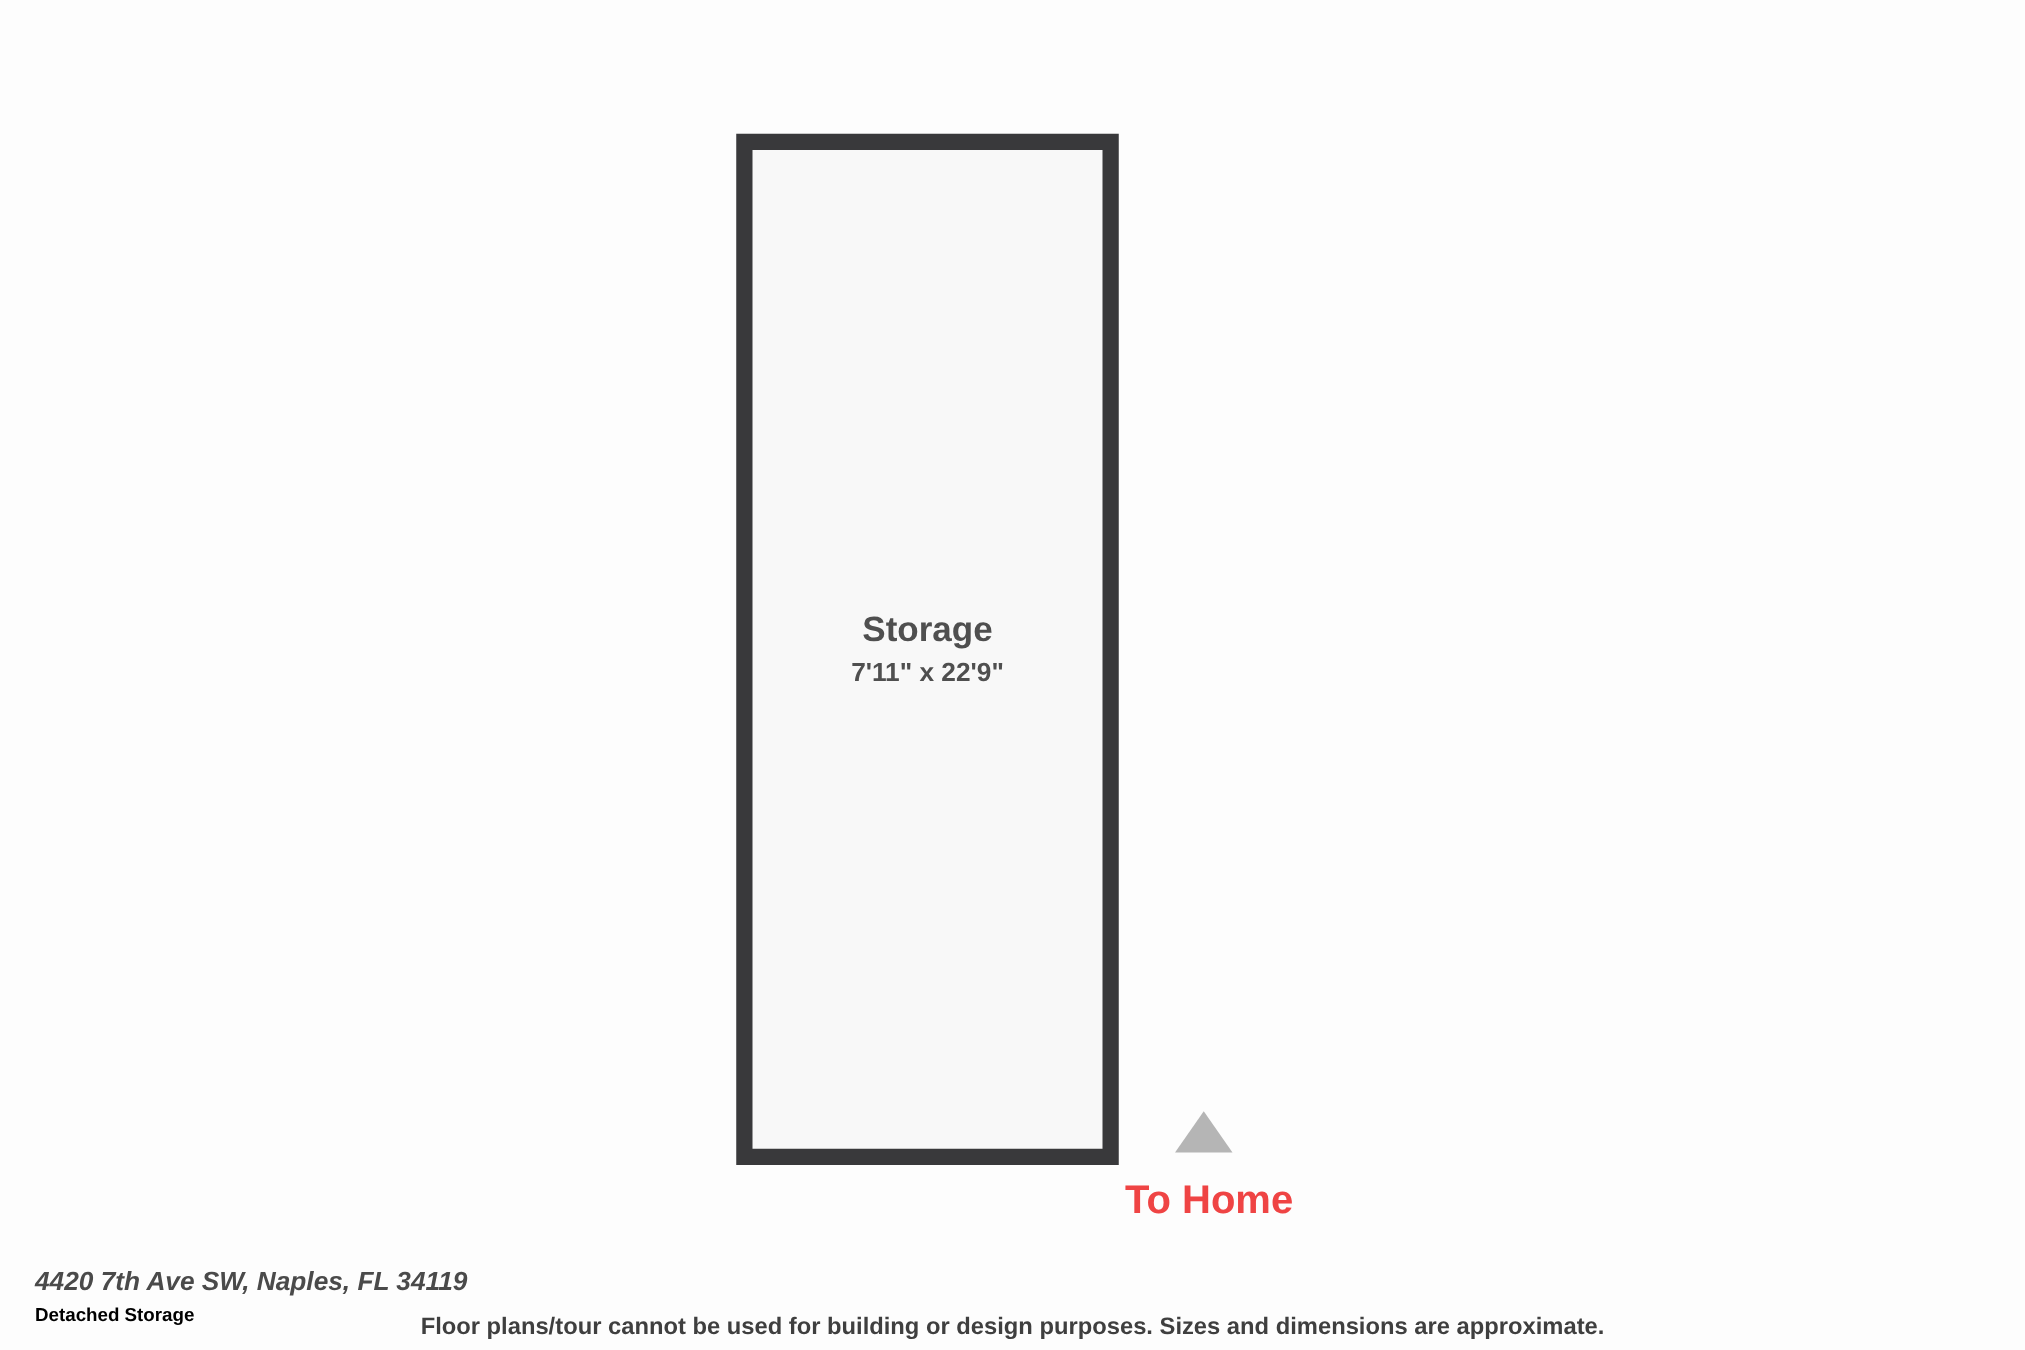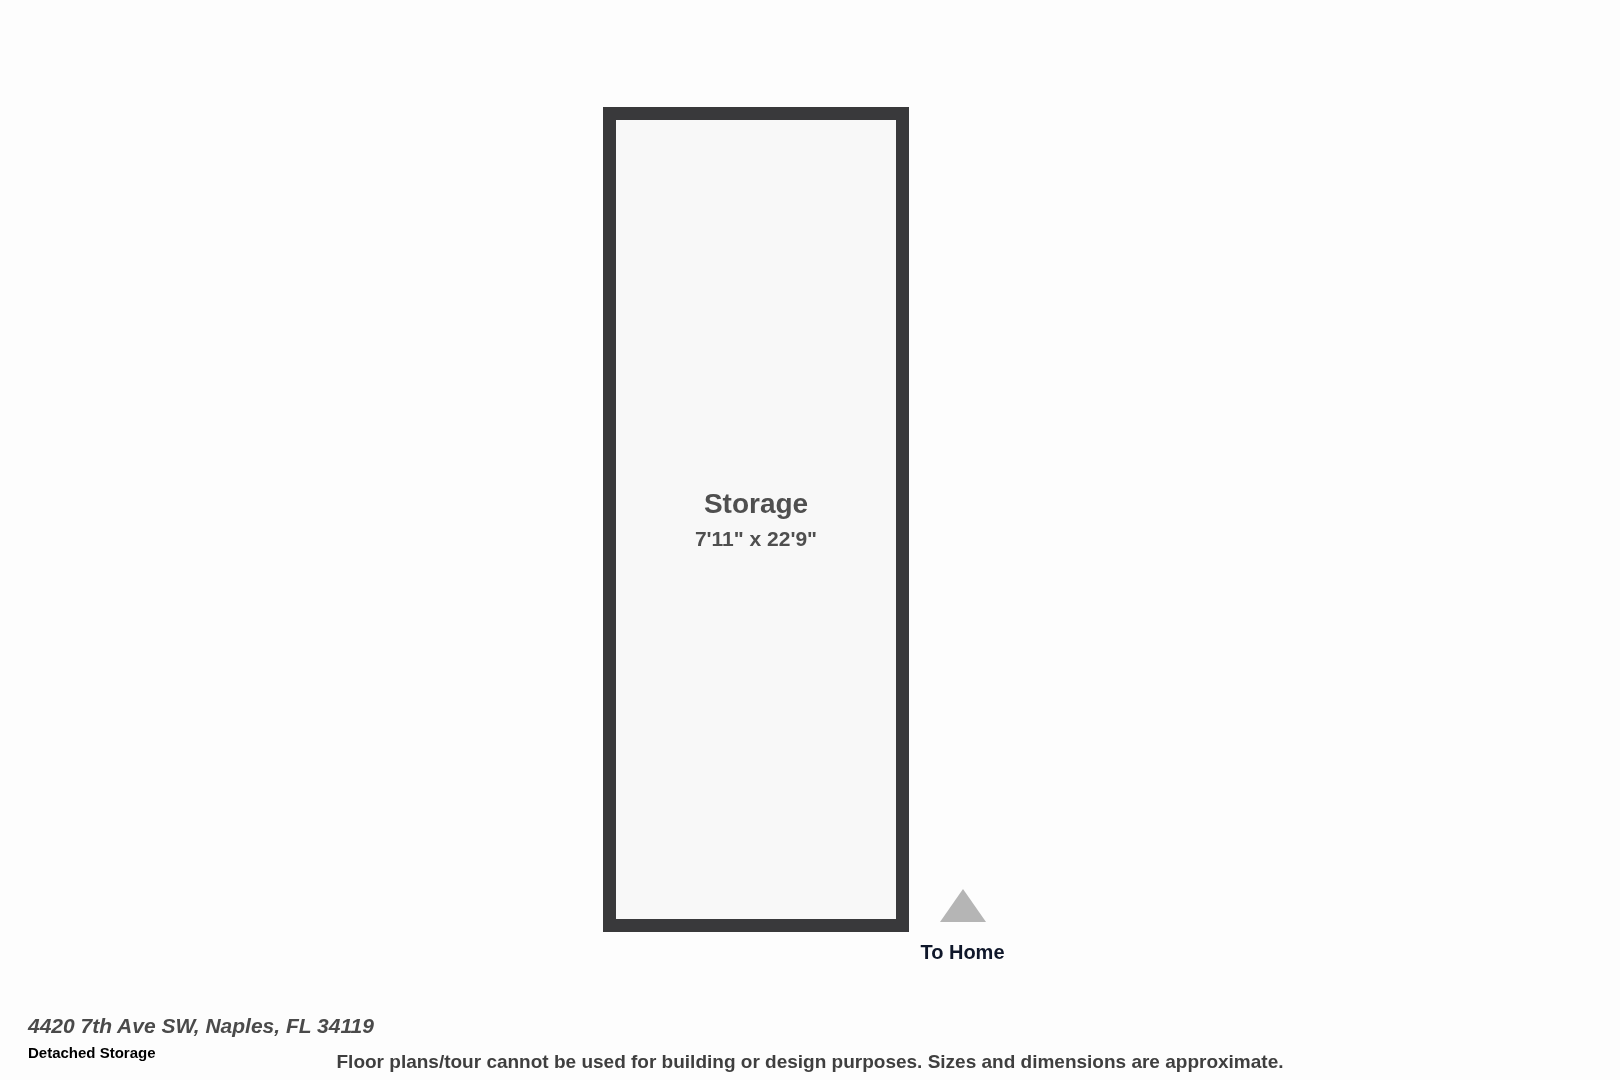--- a/index.html
+++ b/index.html
@@ -15,21 +15,21 @@
 
   .canvas {
     position: absolute;
     left: 0; top: 0;
     width: 1620px; height: 1080px;
   }
 
   
   .room {
     position: absolute;
-    left: 603px;
+    left: 589px;
     top: 107px;
     width: 306px;
     height: 825px;
     background: #f8f8f8;
     border: 13px solid #39393b;
     display: flex;
     flex-direction: column;
     align-items: center;
     justify-content: center;
   }
@@ -61,23 +61,23 @@
     width: 0;
     height: 0;
     margin: 0 auto;
     border-left: 23px solid transparent;
     border-right: 23px solid transparent;
     border-bottom: 33px solid #b5b5b5;
   }
 
   .compass-label {
     margin-top: 19px;
-    font-size: 20px;
+    font-size: 32px;
     font-weight: 700;
-    color: #0f172a;
+    color: #ef4444;
     white-space: nowrap;
   }
 
   
   .footer-left {
     position: absolute;
     left: 28px;
     top: 1017px;
   }
 

